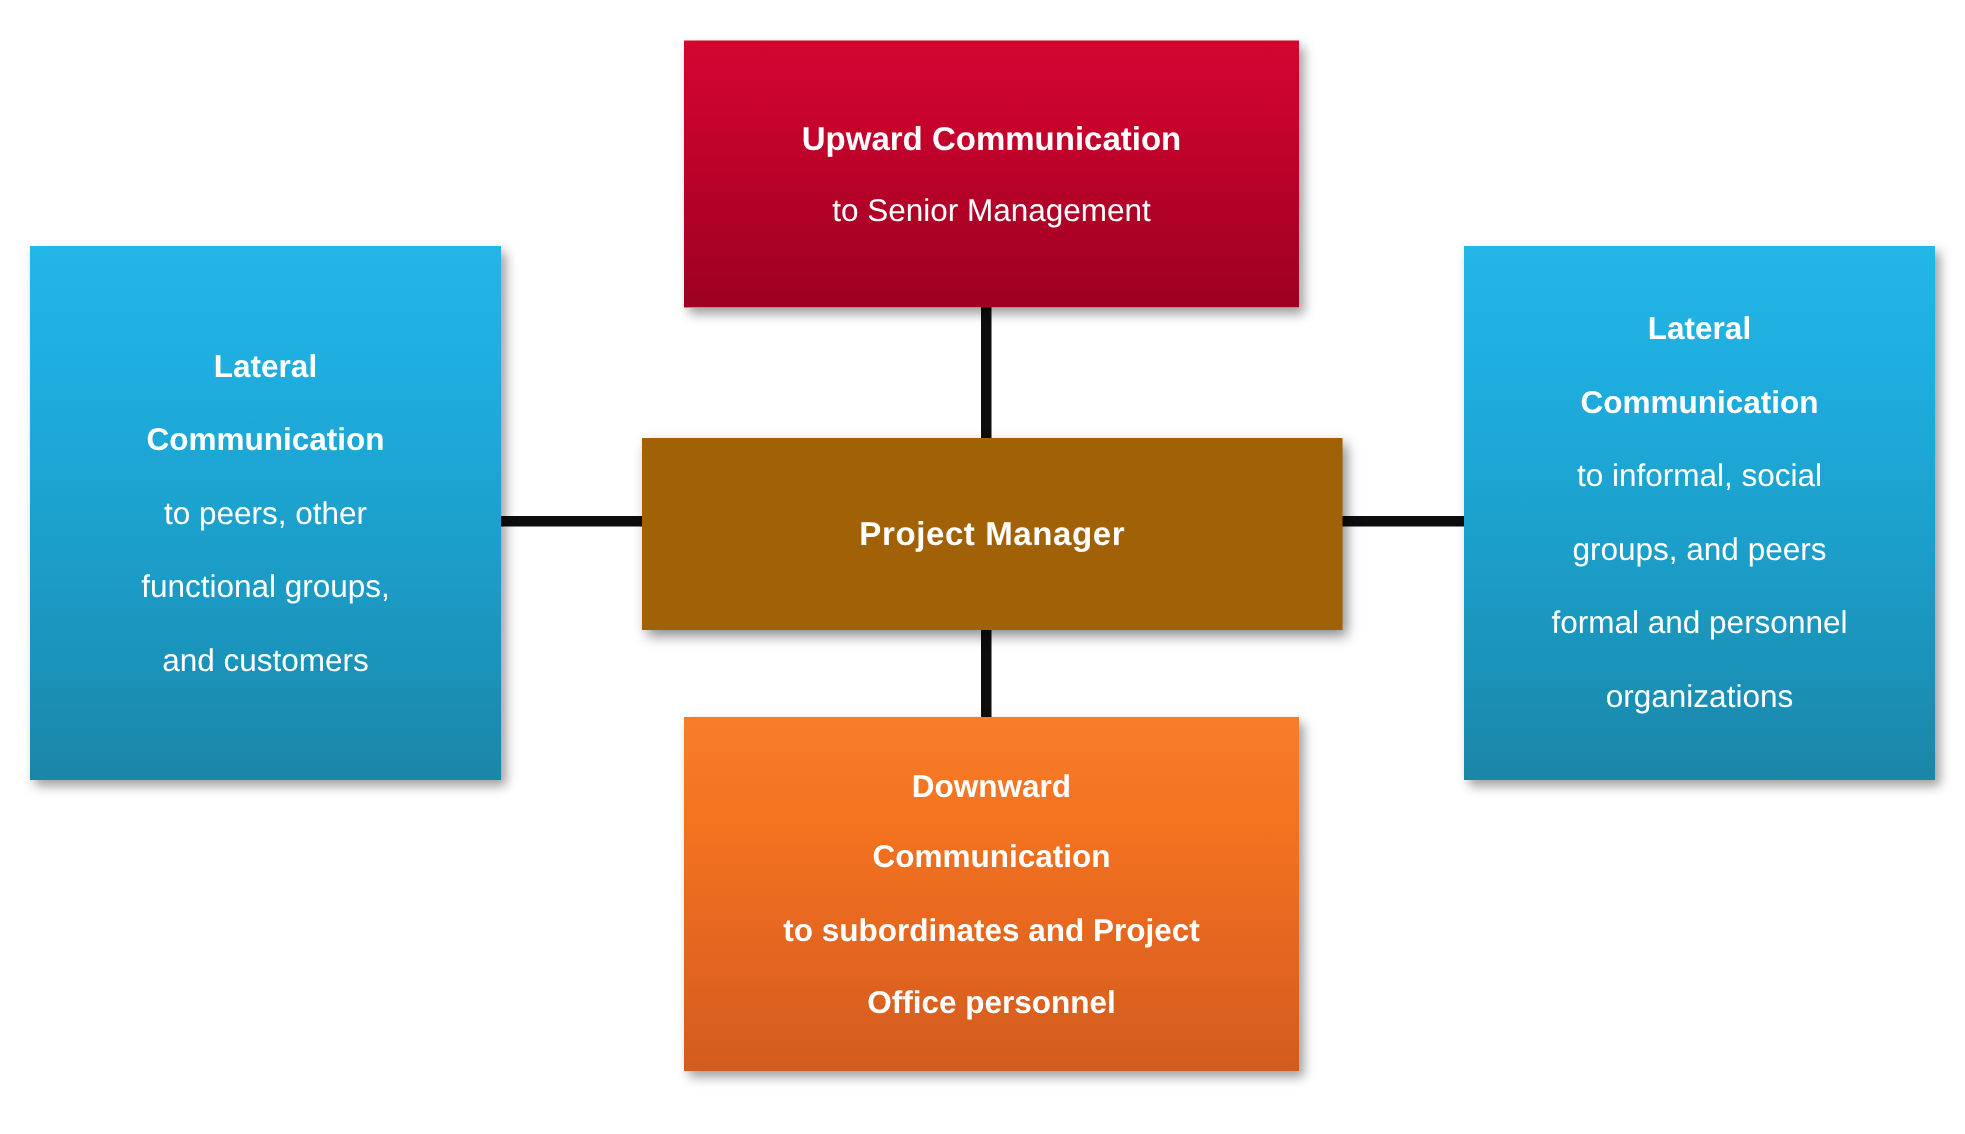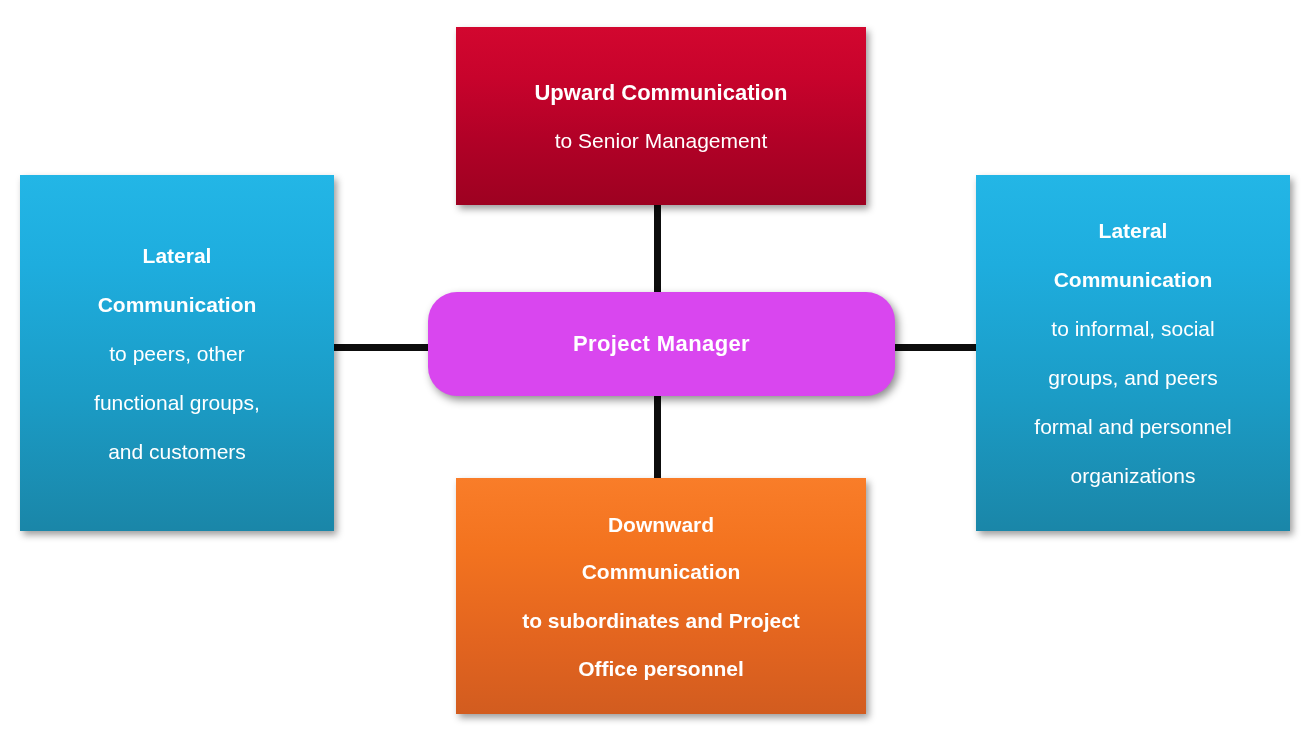--- a/index.html
+++ b/index.html
@@ -74,39 +74,38 @@
   }
   #node-downward .head { font-size: 21px; line-height: 1.0; }
   #node-downward .head.l1 { margin-bottom: 26px; }
   #node-downward .head.l2 { margin-bottom: 28px; }
   #node-downward .sub  { font-size: 21px; font-weight: bold; }
   #node-downward .sub.l1 { margin-bottom: 27px; }
 
   
   .node-lateral {
     width: 314px; height: 356px;
-    top: 175px;
+    top: 164px;
     background: linear-gradient(to bottom, #23b6e6 0%, #1eadde 25%, #1b9cc6 62%, #1a86a8 100%);
     padding: 0 12px;
   }
   #node-lateral-left  { left: 20px; }
   #node-lateral-right { left: 976px; }
   .node-lateral .head { font-size: 21px; }
   .node-lateral .head.l1 { margin-bottom: 28px; }
   .node-lateral .head.l2 { margin-bottom: 28px; }
   .node-lateral .sub  { font-size: 21px; }
   .node-lateral .sub.sp { margin-bottom: 28px; }
 
   
   #node-center {
     left: 428px; top: 292px;
-    width: 467px; height: 104px;
-    background: #d946ef;
+    width: 467px; height: 128px;
+    background: #a16207;
     box-shadow: 3px 4px 8px rgba(0,0,0,0.45);
-    border-radius: 29px;
   }
   #node-center .head { font-size: 22px; letter-spacing: 0.4px; }
 </style>
 </head>
 <body>
 
 <div id="diagram">
 
   <div class="connector connector-v-top"></div>
   <div class="connector connector-v-bot"></div>

